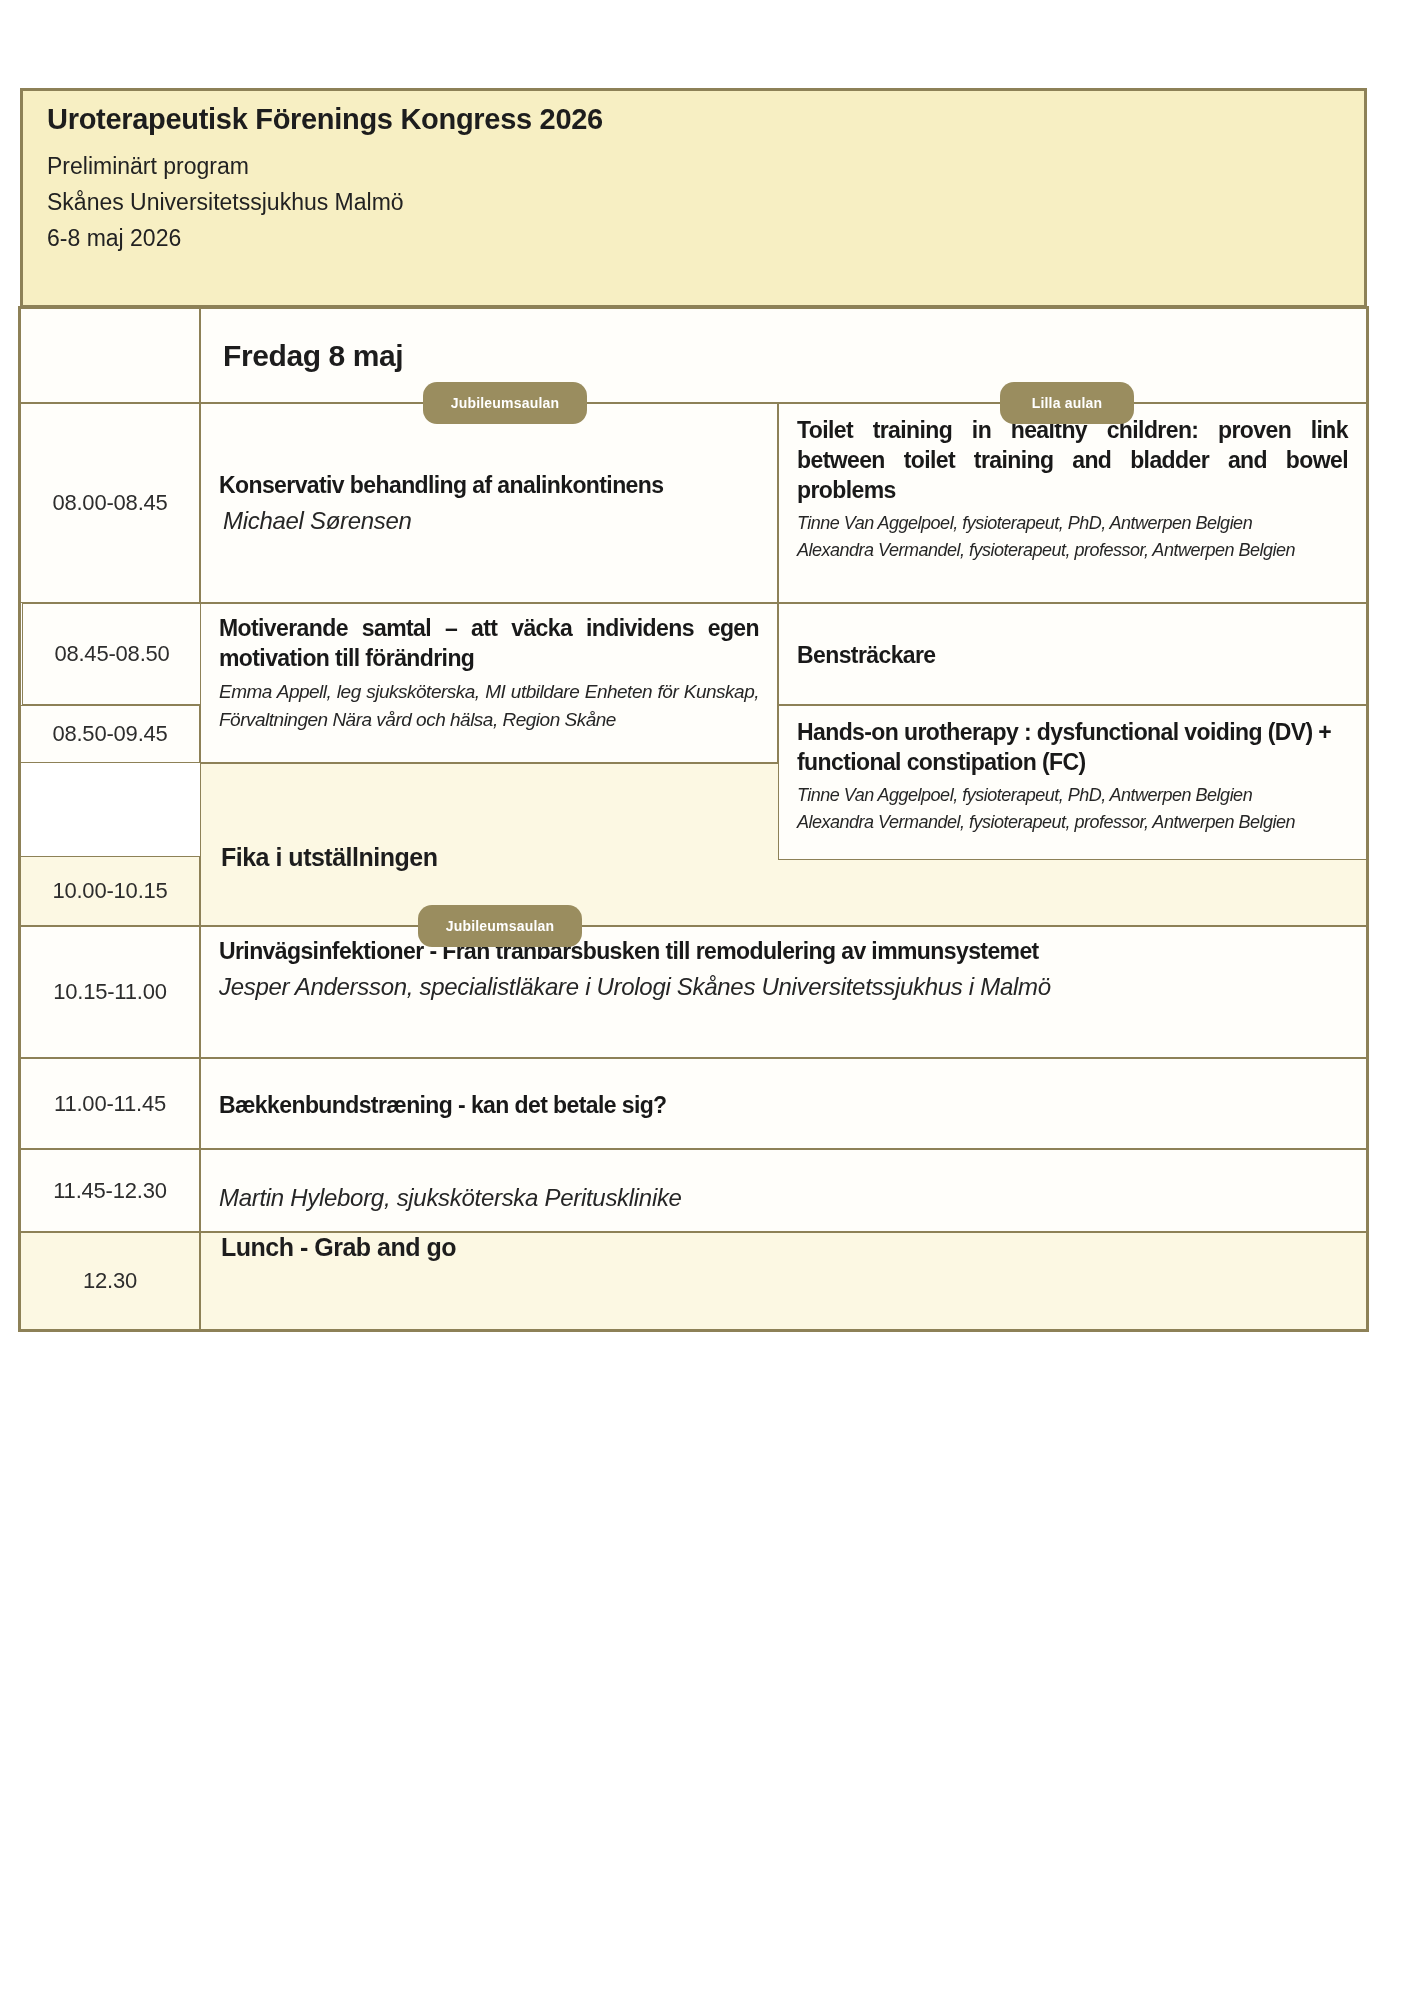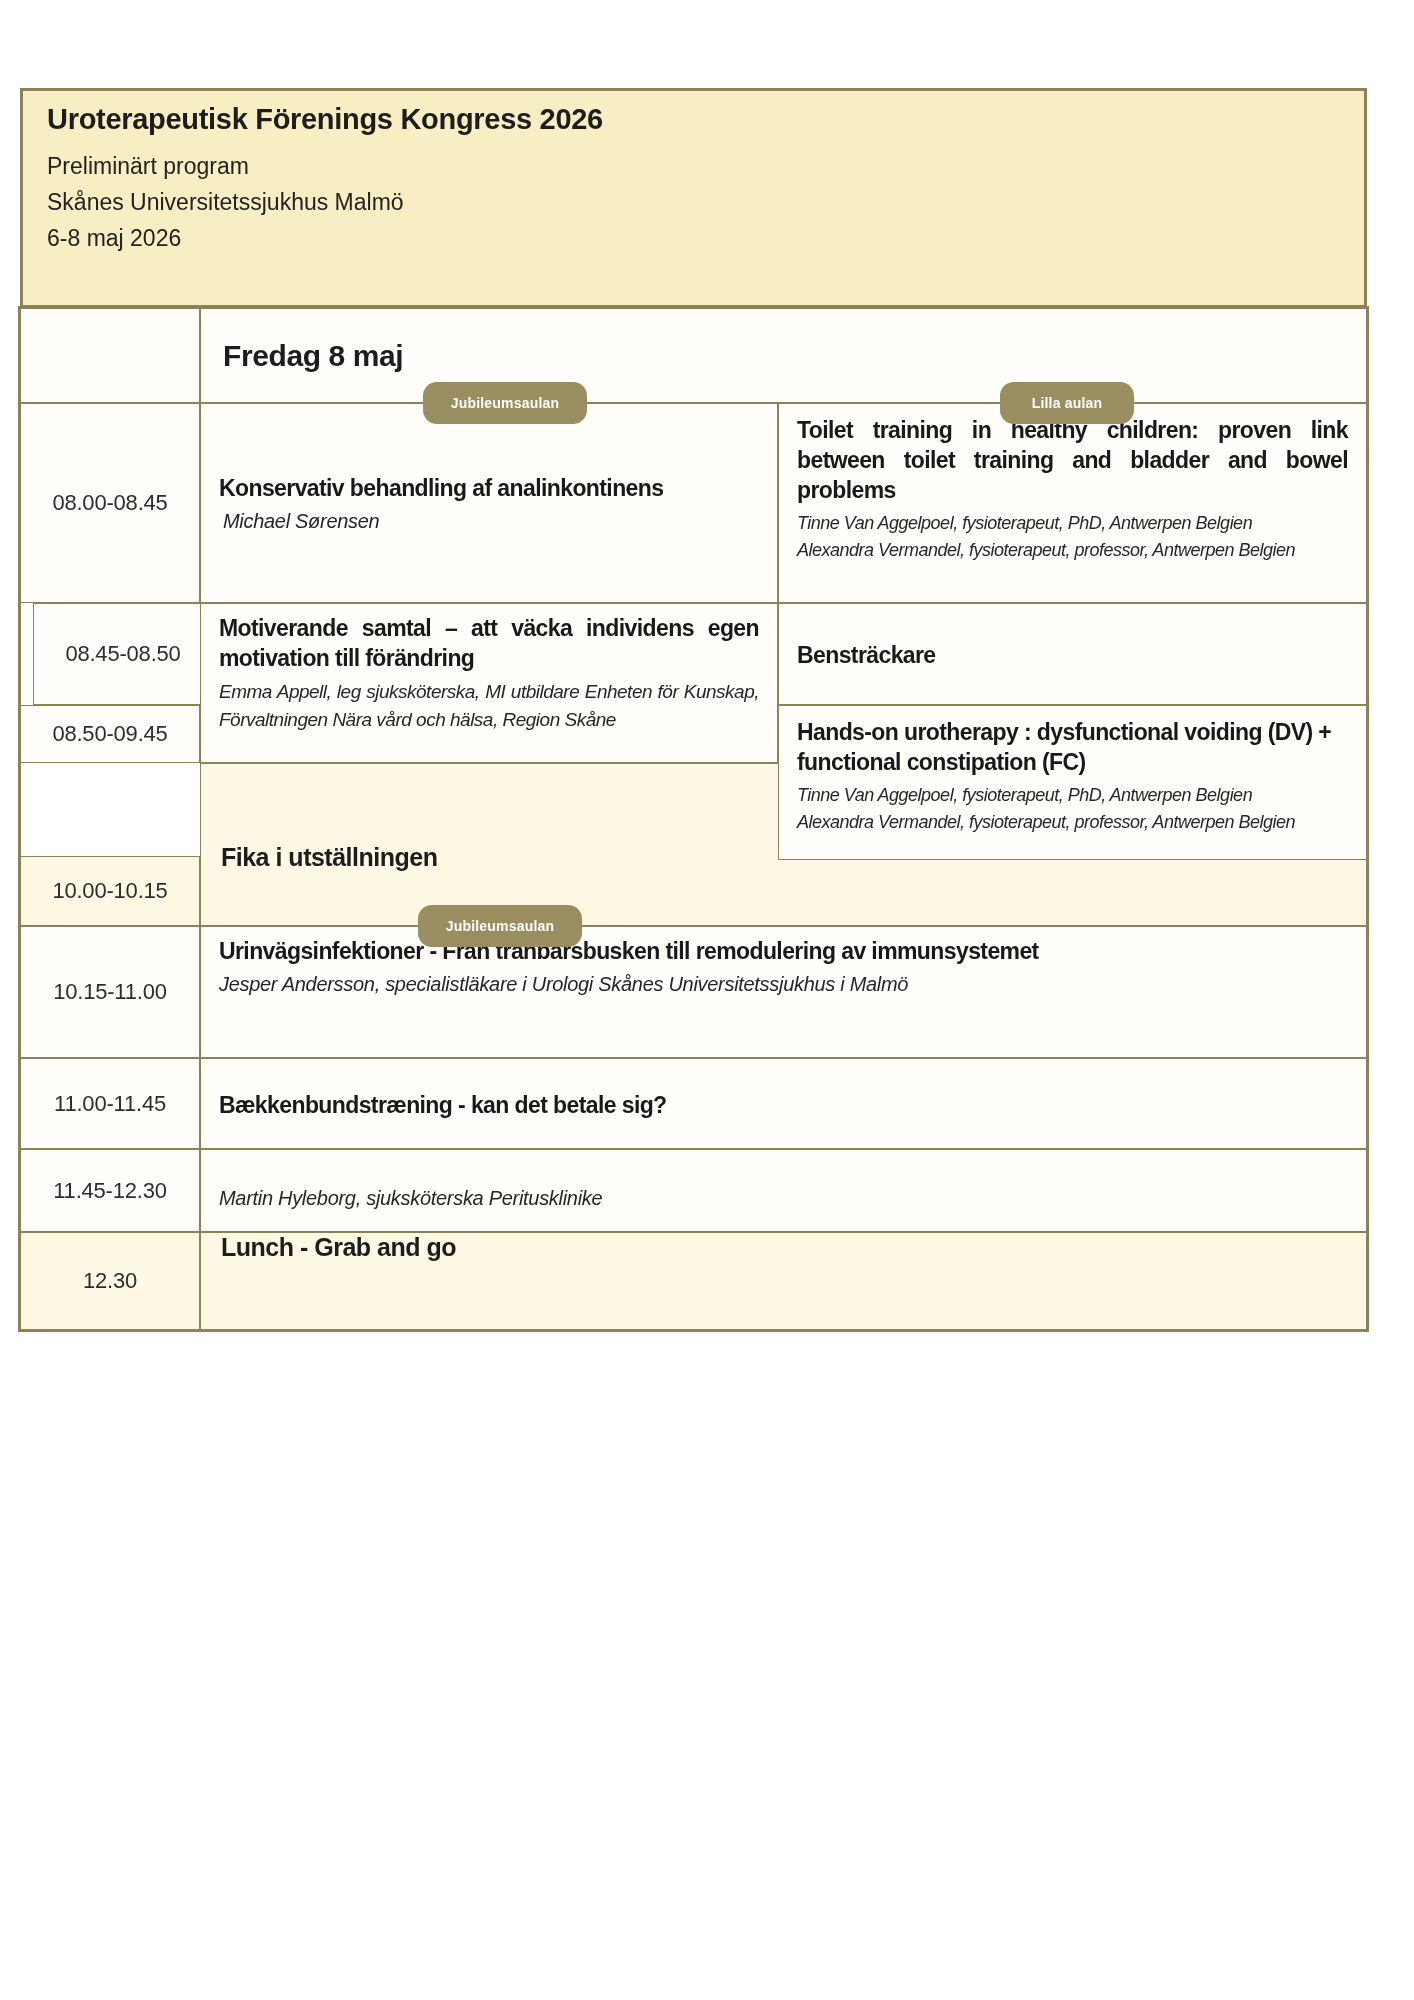--- a/index.html
+++ b/index.html
@@ -17,21 +17,21 @@
   .tbl{position:absolute;left:20px;top:308px;width:1347px;height:1022px;}
   .tbl-outline{position:absolute;left:-2px;top:-2px;right:-2px;bottom:-2px;
                border:3px solid #8d8157;pointer-events:none;z-index:6;}
   .cell{position:absolute;box-sizing:border-box;border:1px solid #8d8157;background:#fffefa;}
   .hl{background:#fcf8e3;}
   .time{display:flex;align-items:center;justify-content:center;
         font-size:22px;color:#2d2d2d;letter-spacing:-0.2px;}
   .session{padding:12px 18px 8px 18px;}
   .vcenter{display:flex;flex-direction:column;justify-content:center;}
   .s-title{font-weight:bold;font-size:23px;line-height:1.3;letter-spacing:-0.6px;color:#191919;}
-  .s-speaker{font-style:italic;font-size:20px;line-height:1.45;letter-spacing:-0.3px;color:#262626;margin-top:3px;}
+  .s-speaker{font-style:italic;font-size:24px;line-height:1.45;letter-spacing:-0.3px;color:#262626;margin-top:3px;}
   .s-authors{font-style:italic;font-size:18px;line-height:1.5;letter-spacing:-0.5px;color:#262626;margin-top:4px;}
   .justify{text-align:justify;}
   .day-cell{display:flex;align-items:center;padding-left:22px;}
   .day-label{font-size:30px;font-weight:bold;letter-spacing:-0.4px;}
   .big-bold{font-size:25px;font-weight:bold;letter-spacing:-0.5px;}
   .fika-cell{display:flex;flex-direction:column;justify-content:center;padding:26px 0 0 20px;}
   .lunch-cell{display:flex;flex-direction:column;justify-content:flex-start;padding-left:20px;}
 
   
   .badge{position:absolute;height:42px;line-height:42px;border-radius:14px;background:#9a8d5f;
@@ -66,21 +66,21 @@
     <div class="cell session vcenter" style="left:180px;top:95px;width:578px;height:200px;">
       <div class="s-title">Konservativ behandling af analinkontinens</div>
       <div class="s-speaker" style="padding-left:4px;">Michael Sørensen</div>
     </div>
     <div class="cell session" style="left:758px;top:95px;width:589px;height:200px;">
       <div class="s-title justify">Toilet training in healthy children: proven link between toilet training and bladder and bowel problems</div>
       <div class="s-authors">Tinne Van Aggelpoel, fysioterapeut, PhD, Antwerpen Belgien</div>
       <div class="s-authors" style="margin-top:0;">Alexandra Vermandel, fysioterapeut, professor, Antwerpen Belgien</div>
     </div>
 
-    <div class="cell time" style="left:13px;top:295px;width:180px;height:102px;">08.45-08.50</div>
+    <div class="cell time" style="left:2px;top:295px;width:180px;height:102px;">08.45-08.50</div>
     <div class="cell time" style="left:0;top:397px;width:180px;height:58px;">08.50-09.45</div>
     <div class="cell session" style="left:180px;top:295px;width:578px;height:160px;padding-top:10px;">
       <div class="s-title justify">Motiverande samtal – att väcka individens egen motivation till förändring</div>
       <div class="s-authors justify" style="font-size:19px;">Emma Appell, leg sjuksköterska, MI utbildare Enheten för Kunskap, Förvaltningen Nära vård och hälsa, Region Skåne</div>
     </div>
     <div class="cell session vcenter" style="left:758px;top:295px;width:589px;height:102px;">
       <div class="s-title">Bensträckare</div>
     </div>
 
     <div class="cell time hl" style="left:0;top:548px;width:180px;height:70px;">10.00-10.15</div>

